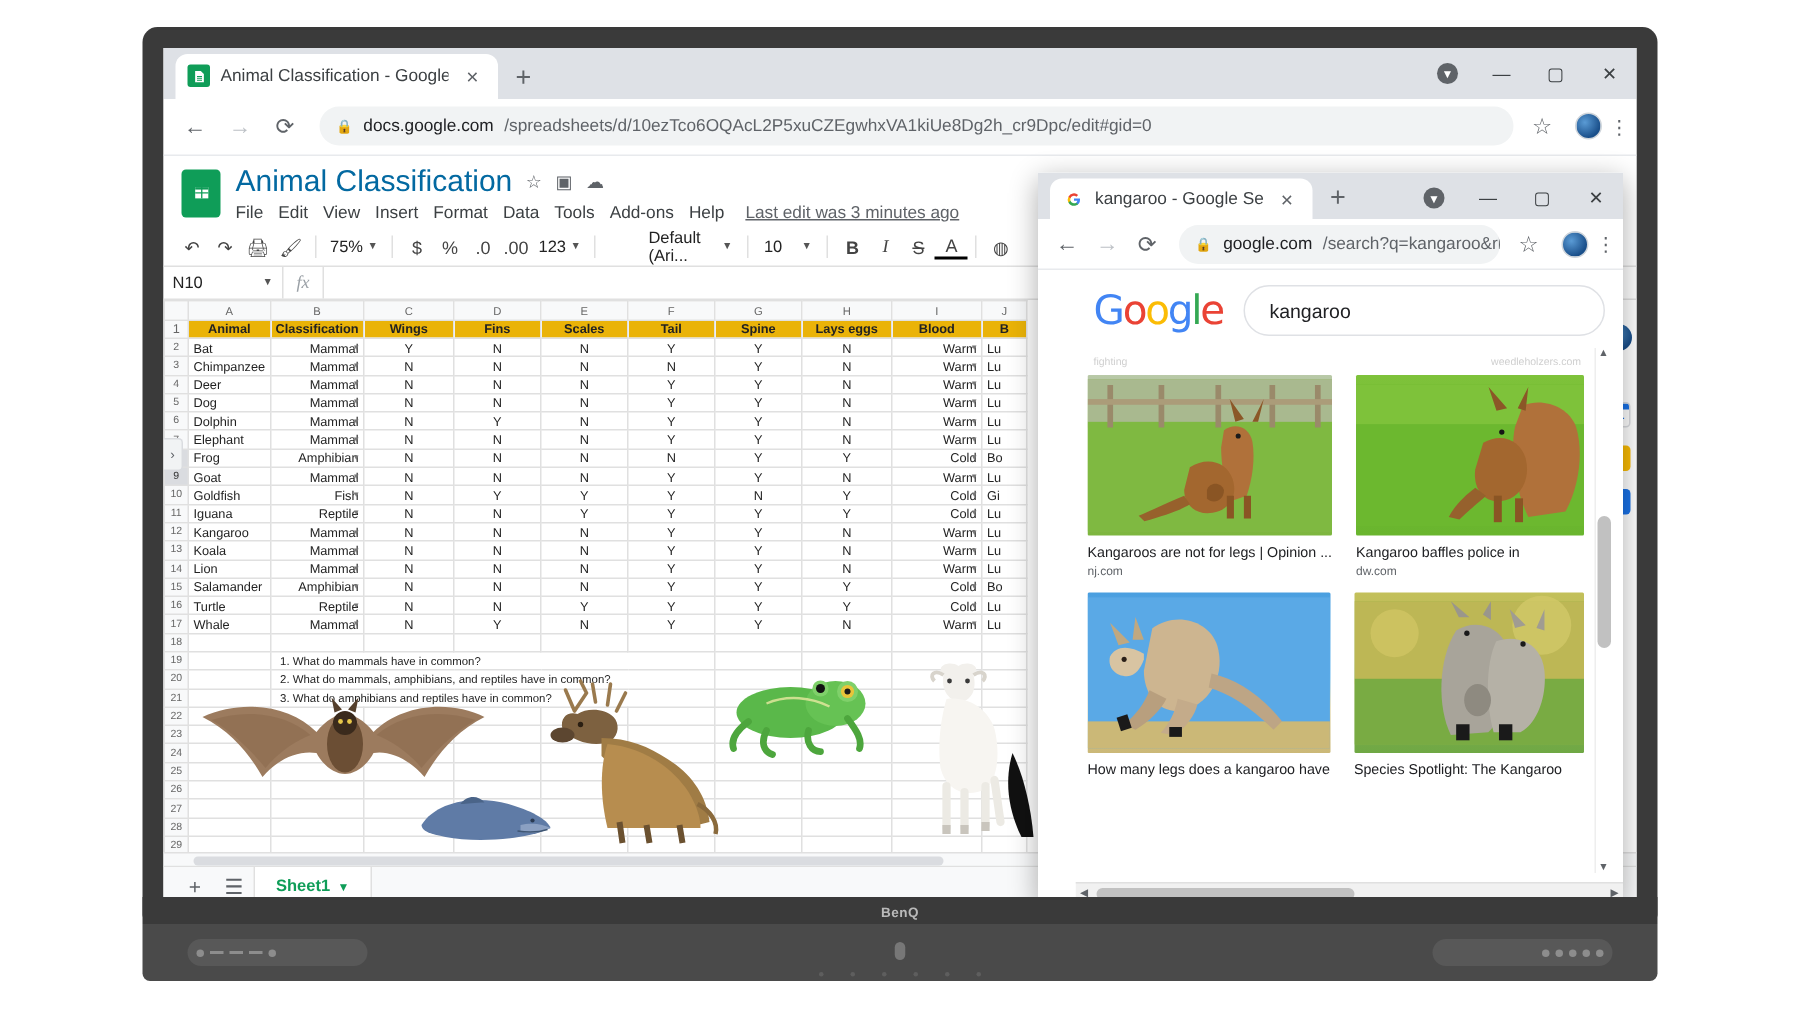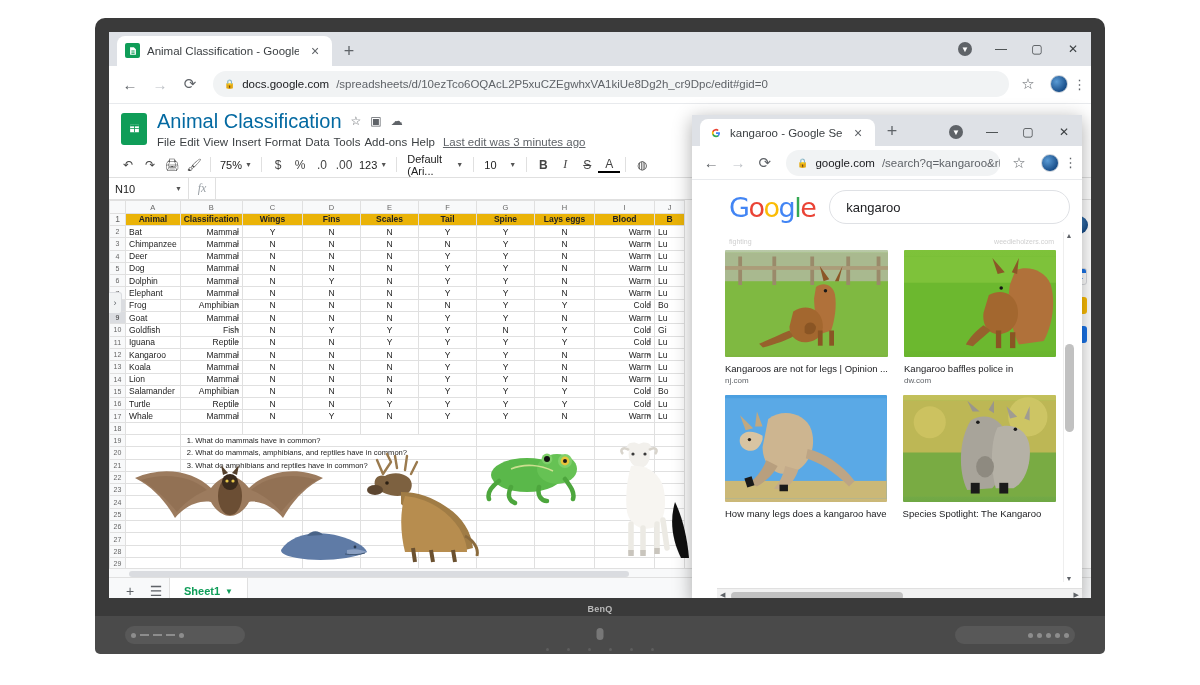--- a/index.html
+++ b/index.html
@@ -136,35 +136,35 @@
     width: 30px; height: 38px; display:flex; align-items:flex-start; justify-content:center; padding-top:3px;
   }
   .sheets-logo .sq {
     width: 26px; height: 32px; background:#0f9d58; border-radius:3px;
     display:flex;align-items:center;justify-content:center;
   }
   .sheets-logo .sq svg { width:15px;height:15px; }
   .doc-title-row { display:flex; align-items:center; gap: 9px; }
   .doc-title { font-size: 20px; color:#0369a1; }
   .ti { color:#5f6368; font-size:12px; display:flex; align-items:center;}
-  .menu-row { display:flex; align-items:center; gap: 4px; margin-top: 3px; }
+  .menu-row { display:flex; align-items:center; gap: 10px; margin-top: 3px; }
   .menu-item { font-size: 11.5px; color:#3c4043; cursor:pointer; }
   .last-edit { font-size: 11.5px; color:#5f6368; text-decoration: underline; margin-left: 4px;}
 
   .toolbar {
     height: 27px; display:flex; align-items:center; gap:0;
     padding: 0 8px; margin-top: 4px;
     border-bottom: 1px solid #e0e0e0;
   }
   .tb { width:22px;height:22px;display:flex;align-items:center;justify-content:center;color:#444;font-size:12px; }
   .tb-sep { width:1px;height:15px;background:#e0e0e0;margin:0 5px; }
   .tb-zoom { display:flex;align-items:center;gap:3px;font-size:11px;color:#222;padding:0 4px; }
   .caret { font-size:7px; color:#555; }
   .tb-box { display:flex;align-items:center;gap:4px;font-size:11px;color:#222;padding:0 5px; }
-  .tb-font { width:66px; justify-content:flex-start; }
+  .tb-font { width:66px; justify-content:flex-start;margin-left:25px; }
   .tb-size { width:42px; justify-content:space-between; }
   .tb b { font-weight:700; }
   .tb i { font-style: italic; font-family:"Liberation Serif",serif; }
 
   .formula-row {
     height: 22px; display:flex; align-items:center;
     border-bottom:1px solid #e0e0e0; font-size:11px;
   }
   .namebox {
     width: 80px; height:100%; display:flex;align-items:center;justify-content:space-between;

